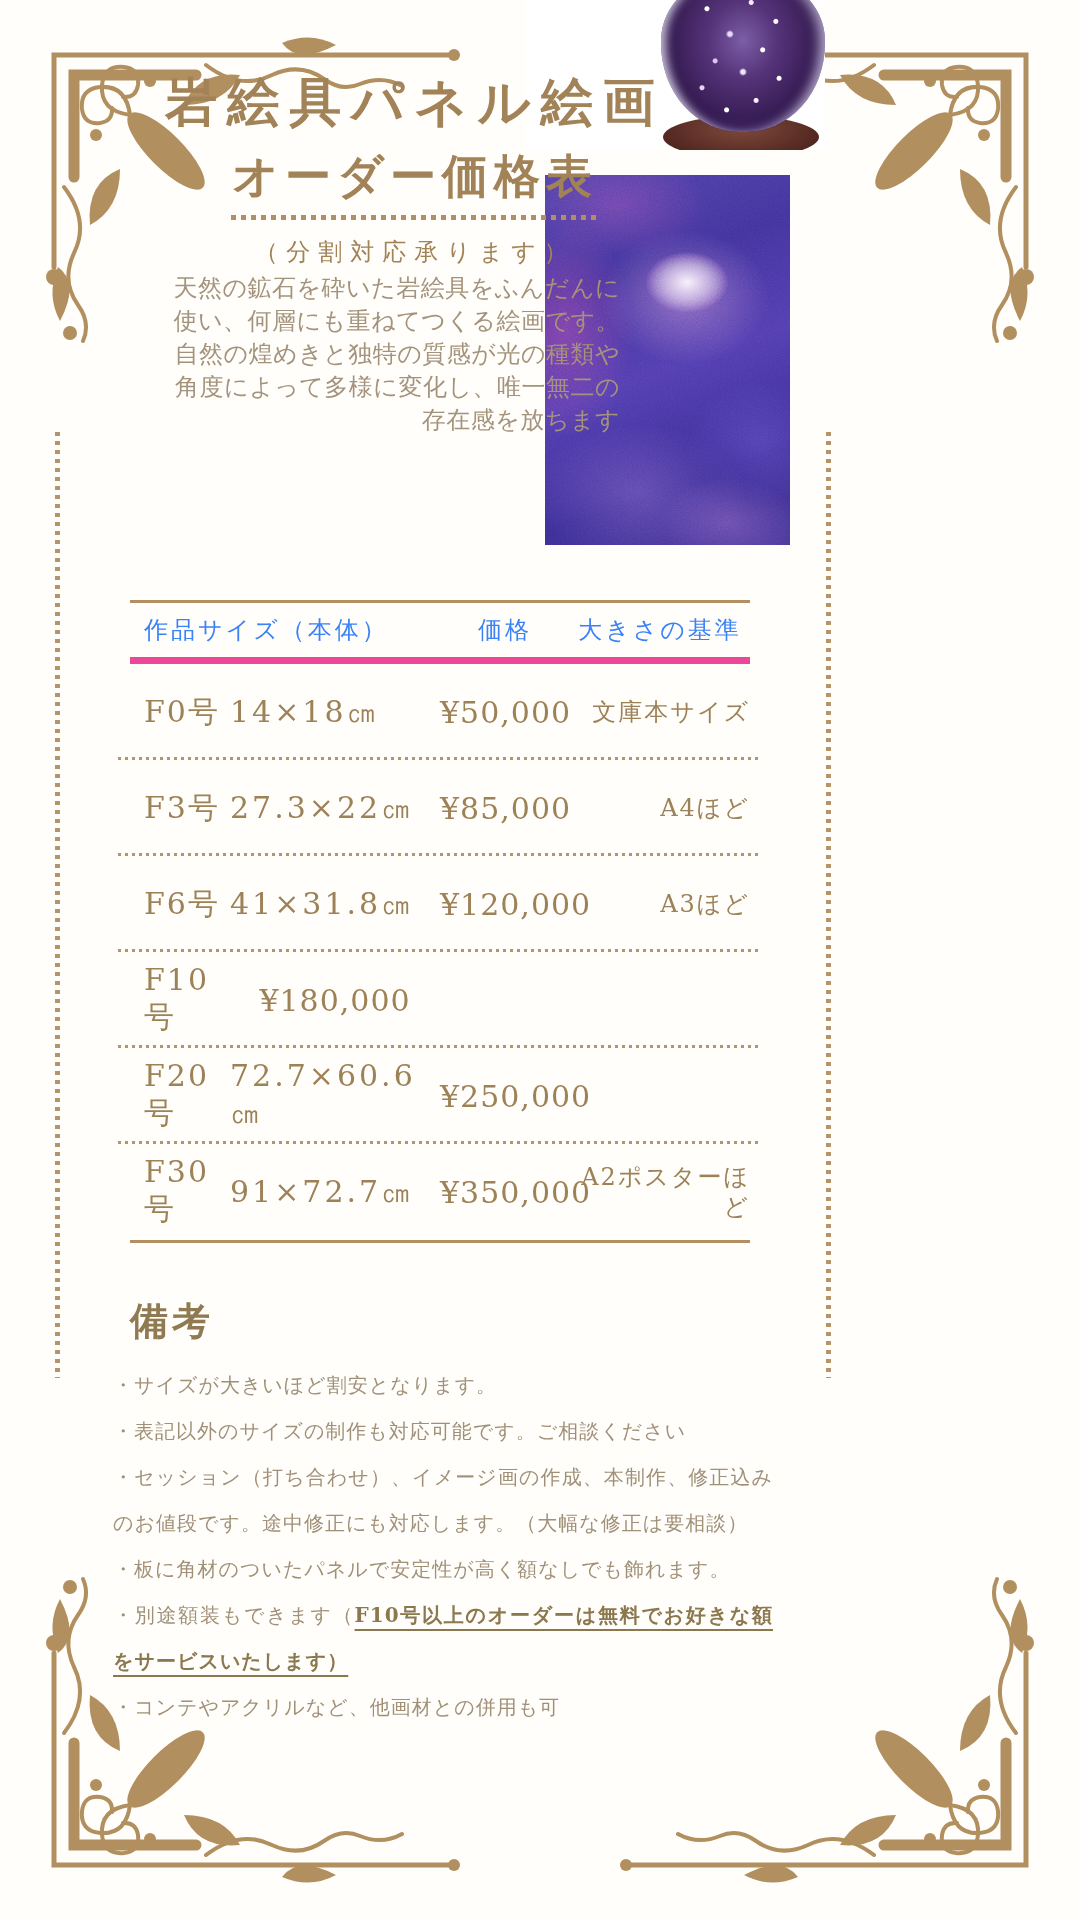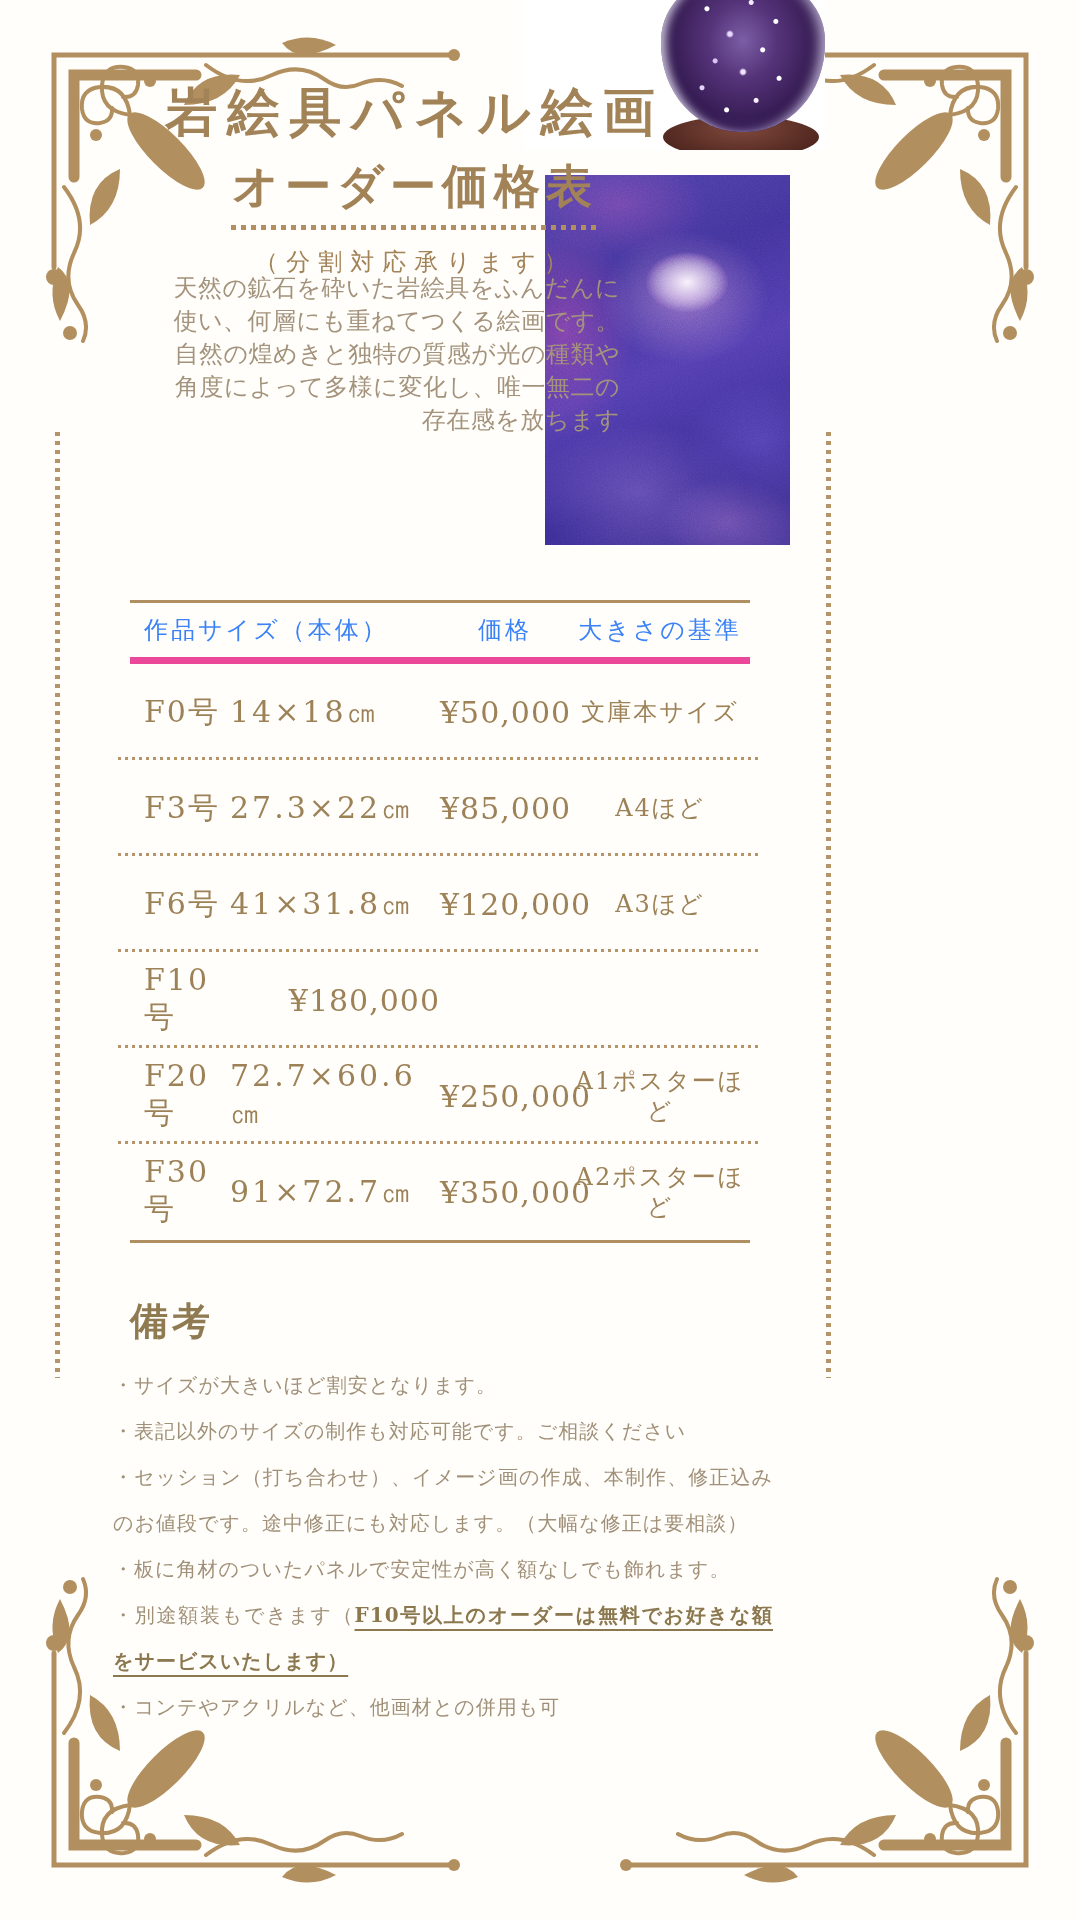--- a/index.html
+++ b/index.html
@@ -14,21 +14,21 @@
   .c-bl{left:30px;top:1575px;transform:scaleY(-1);}
   .c-br{left:620px;top:1575px;transform:scale(-1,-1);}
 
   
   .rail{position:absolute;width:5px;top:432px;height:946px;
         background:repeating-linear-gradient(to bottom,#b49468 0 4px,transparent 4px 9px);}
   .rail-left{left:55px;}
   .rail-right{left:826px;}
 
   
-  .titleblock{position:absolute;left:95px;top:66px;width:640px;text-align:center;z-index:3;margin-top:10px;}
+  .titleblock{position:absolute;left:95px;top:66px;width:640px;text-align:center;z-index:3;}
   .title1{font-size:52px;line-height:72px;letter-spacing:10px;color:#a28257;font-weight:600;}
   .title2{font-size:46px;line-height:62px;letter-spacing:6px;color:#a28257;font-weight:600;margin-top:8px;font-family:Liberation Serif, serif;}
   .t-underline{width:368px;height:5px;margin:7px auto 0;
         background:repeating-linear-gradient(to right,#b28f5e 0 5px,transparent 5px 10px);}
   .subtitle{margin-top:16px;font-size:24px;letter-spacing:8px;color:#a28257;}
 
   .intro{position:absolute;left:60px;top:272px;width:560px;text-align:right;z-index:3;
          font-size:24px;line-height:33px;color:#a4937c;letter-spacing:0.5px;}
 
   
@@ -74,22 +74,22 @@
          border-bottom:7px solid #ec4899;font-size:24px;letter-spacing:3px;color:#3b82f6;}
   .thead .h1{padding-left:14px;text-align:left;}
   .thead .h2,.thead .h3{text-align:center;}
   .trow{display:grid;grid-template-columns:100px 210px 130px 180px;align-items:center;height:96px;
         position:relative;font-size:30px;}
   .trow:not(:last-child)::after{content:"";position:absolute;left:-12px;right:-12px;bottom:0;height:3px;
         background:repeating-linear-gradient(to right,#b49468 0 3px,transparent 3px 7px);}
   .cell{color:#9d8157;}
   .c-no{padding-left:14px;letter-spacing:2px;}
   .c-dims{letter-spacing:3px;}
-  .c-price{text-align:right;letter-spacing:1px;}
-  .c-std{text-align:center;font-size:24px;letter-spacing:2px;line-height:30px;}
+  .c-price{text-align:center;letter-spacing:1px;}
+  .c-std{text-align:right;font-size:24px;letter-spacing:2px;line-height:30px;}
 
   
   .notes-heading{position:absolute;left:130px;top:1296px;font-size:38px;font-weight:bold;
                  letter-spacing:4px;color:#8f7a52;z-index:3;}
   .notes{position:absolute;left:113px;top:1362px;width:660px;z-index:3;}
   .note{margin:0;font-size:20px;line-height:46px;color:#a19078;letter-spacing:1px;
         text-align:justify;}
   .note-em{font-weight:bold;color:#8c784f;text-decoration:underline;text-underline-offset:7px;
            text-decoration-thickness:2px;}
 </style>
@@ -204,21 +204,20 @@
         </div>
         <div class="trow">
           <div class="cell c-no">F10号</div>
           <div class="cell c-price">¥180,000</div>
           <div class="cell c-std"></div>
         </div>
         <div class="trow">
           <div class="cell c-no">F20号</div>
           <div class="cell c-dims">72.7×60.6㎝</div>
           <div class="cell c-price">¥250,000</div>
-          <div class="cell c-std">A1ポスターほど</div>
         </div>
         <div class="trow">
           <div class="cell c-no">F30号</div>
           <div class="cell c-dims">91×72.7㎝</div>
           <div class="cell c-price">¥350,000</div>
           <div class="cell c-std">A2ポスターほど</div>
         </div>
       </div>
   </div>
 

